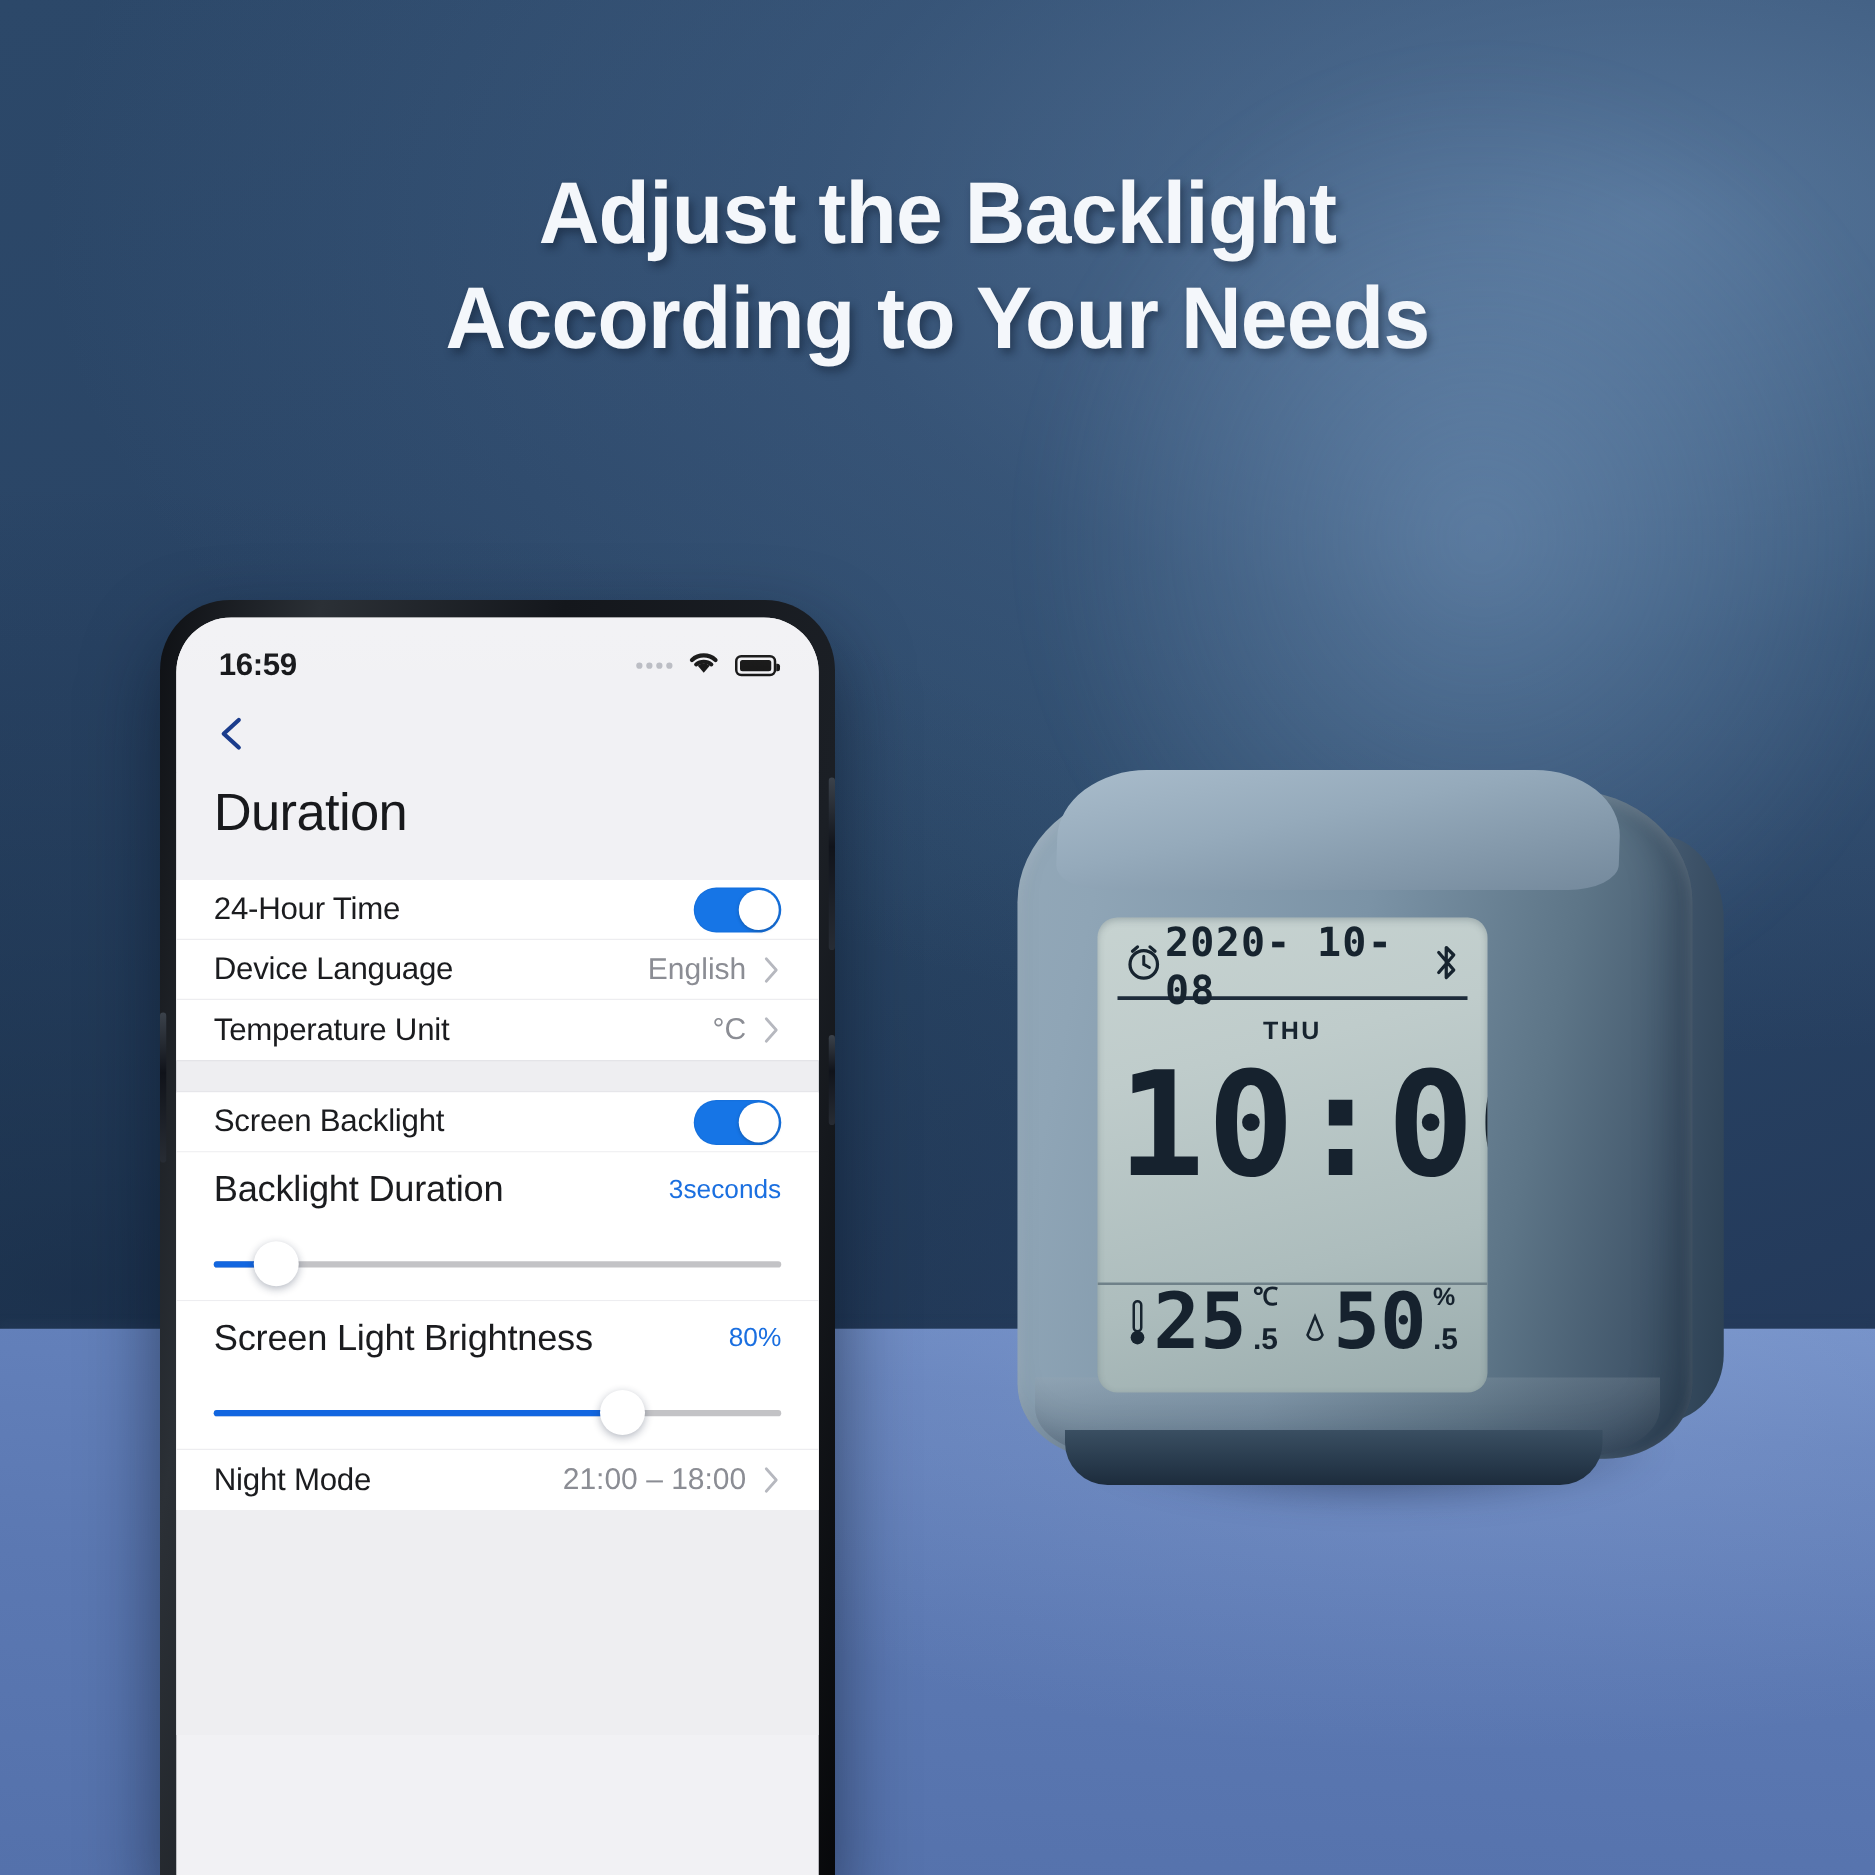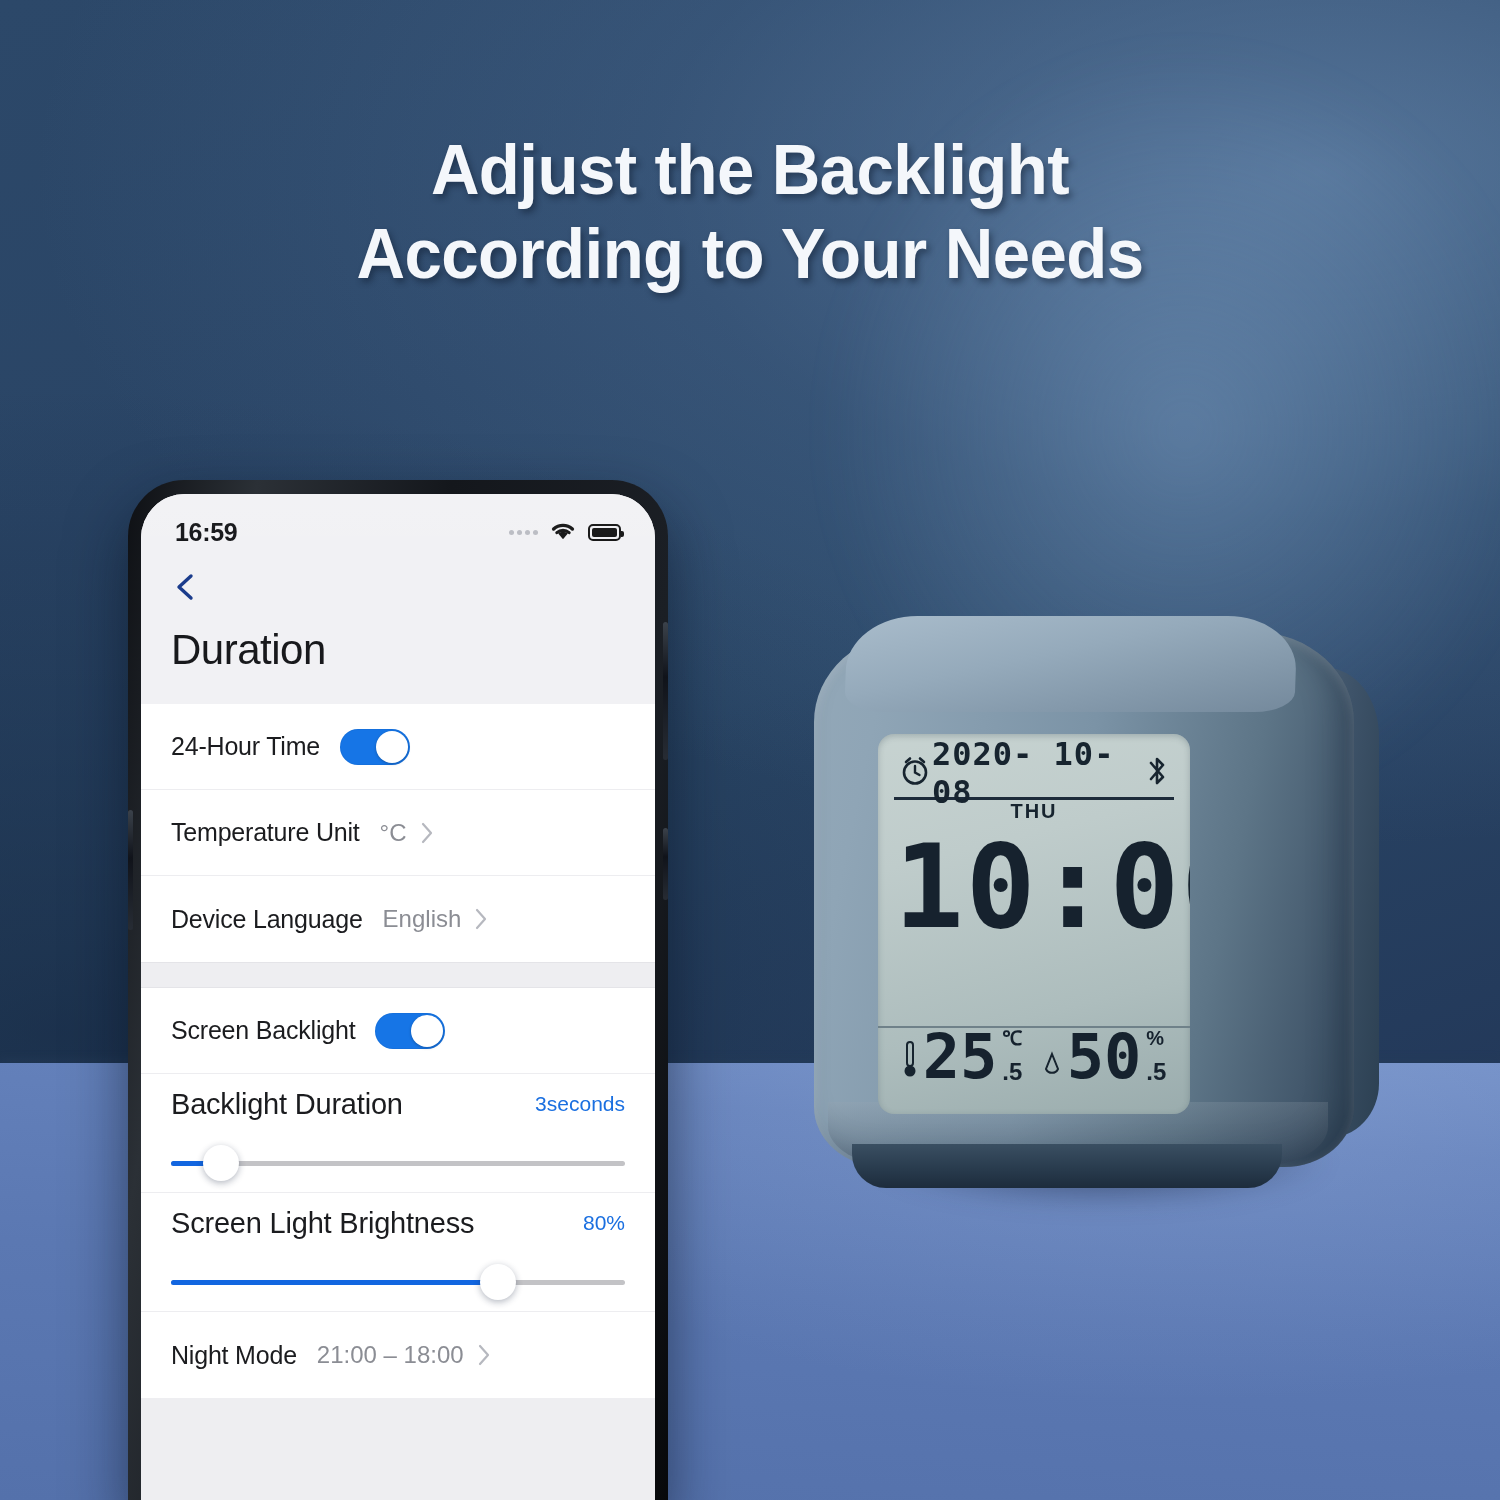--- a/index.html
+++ b/index.html
@@ -108,22 +108,22 @@
   .back-chevron { width: 34px; height: 34px; display: block; cursor: pointer; }
   .page-title {
     padding: 8px 30px 30px 30px; background: #f1f1f4;
     font-size: 42px; color: #18191c; letter-spacing: -0.5px;
   }
 
   
   .section { background: #ffffff; }
   .gap { height: 26px; background: #eeeef1; border-top: 1px solid #e4e4e8; border-bottom: 1px solid #e4e4e8; }
   .row {
-    display: flex; align-items: center; 
-    padding: 0 30px; height: 86px; background: #fff;
+    display: flex; align-items: center; justify-content: space-between;
+    padding: 0 30px; height: 48px; background: #fff;
     border-bottom: 1px solid #ededf0;
     gap: 20px;
   }
   .row:last-child { border-bottom: none; }
   .row-label { font-size: 25px; color: #1b1c1f; letter-spacing: -0.2px; }
   .row-right { display: flex; align-items: center; gap: 13px; }
   .row-value { font-size: 24px; color: #8b8d94; }
   .chevron-r { width: 15px; height: 24px; display: block; }
 
   
@@ -212,21 +212,21 @@
   .lcd-top {
     display: flex; align-items: center; justify-content: space-between;
     height: 52px; border-bottom: 3px solid #1d2b3a; padding: 0 4px;
   }
   .lcd-date {
     font-family: "DejaVu Sans Mono", monospace;
     font-size: 32px; font-weight: bold; color: #17242f; letter-spacing: 1px;
   }
   .lcd-weekday {
     text-align: center; font-size: 20px; font-weight: bold;
-    color: #17242f; letter-spacing: 2px; 
+    color: #17242f; letter-spacing: 2px; padding-top: 14px;
   }
   .lcd-time {
     text-align: center;
     font-family: "DejaVu Sans Mono", monospace;
     font-size: 116px; font-weight: bold; color: #16222e;
     letter-spacing: 2px; line-height: 120px; padding-top: 4px;
   }
   .lcd-bottom {
     position: absolute; left: 0; right: 0; bottom: 0; height: 88px;
     border-top: 2px solid #6f8189;
@@ -303,35 +303,35 @@
       <div class="row">
         <span class="row-label">24-Hour Time</span>
         <span class="row-right">
           <span class="toggle">
               <i></i>
             </span>
         </span>
       </div>
 
       <div class="row">
-        <span class="row-label">Temperature Unit</span>
+        <span class="row-label">Device Language</span>
         <span class="row-right">
-          <span class="row-value">°C</span>
+          <span class="row-value">English</span>
           <span class="chevron-r">
             <svg width="15" height="24" viewBox="0 0 15 24">
                 <path d="M3 3 L11 12 L3 21" stroke="#b6b8bf" stroke-width="2.2" fill="none" stroke-linecap="round" stroke-linejoin="round"></path>
               </svg>
           </span>
         </span>
       </div>
 
       <div class="row">
-        <span class="row-label">Device Language</span>
+        <span class="row-label">Temperature Unit</span>
         <span class="row-right">
-          <span class="row-value">English</span>
+          <span class="row-value">°C</span>
           <span class="chevron-r">
             <svg width="15" height="24" viewBox="0 0 15 24">
                 <path d="M3 3 L11 12 L3 21" stroke="#b6b8bf" stroke-width="2.2" fill="none" stroke-linecap="round" stroke-linejoin="round"></path>
               </svg>
           </span>
         </span>
       </div>
 
     </div>
 

